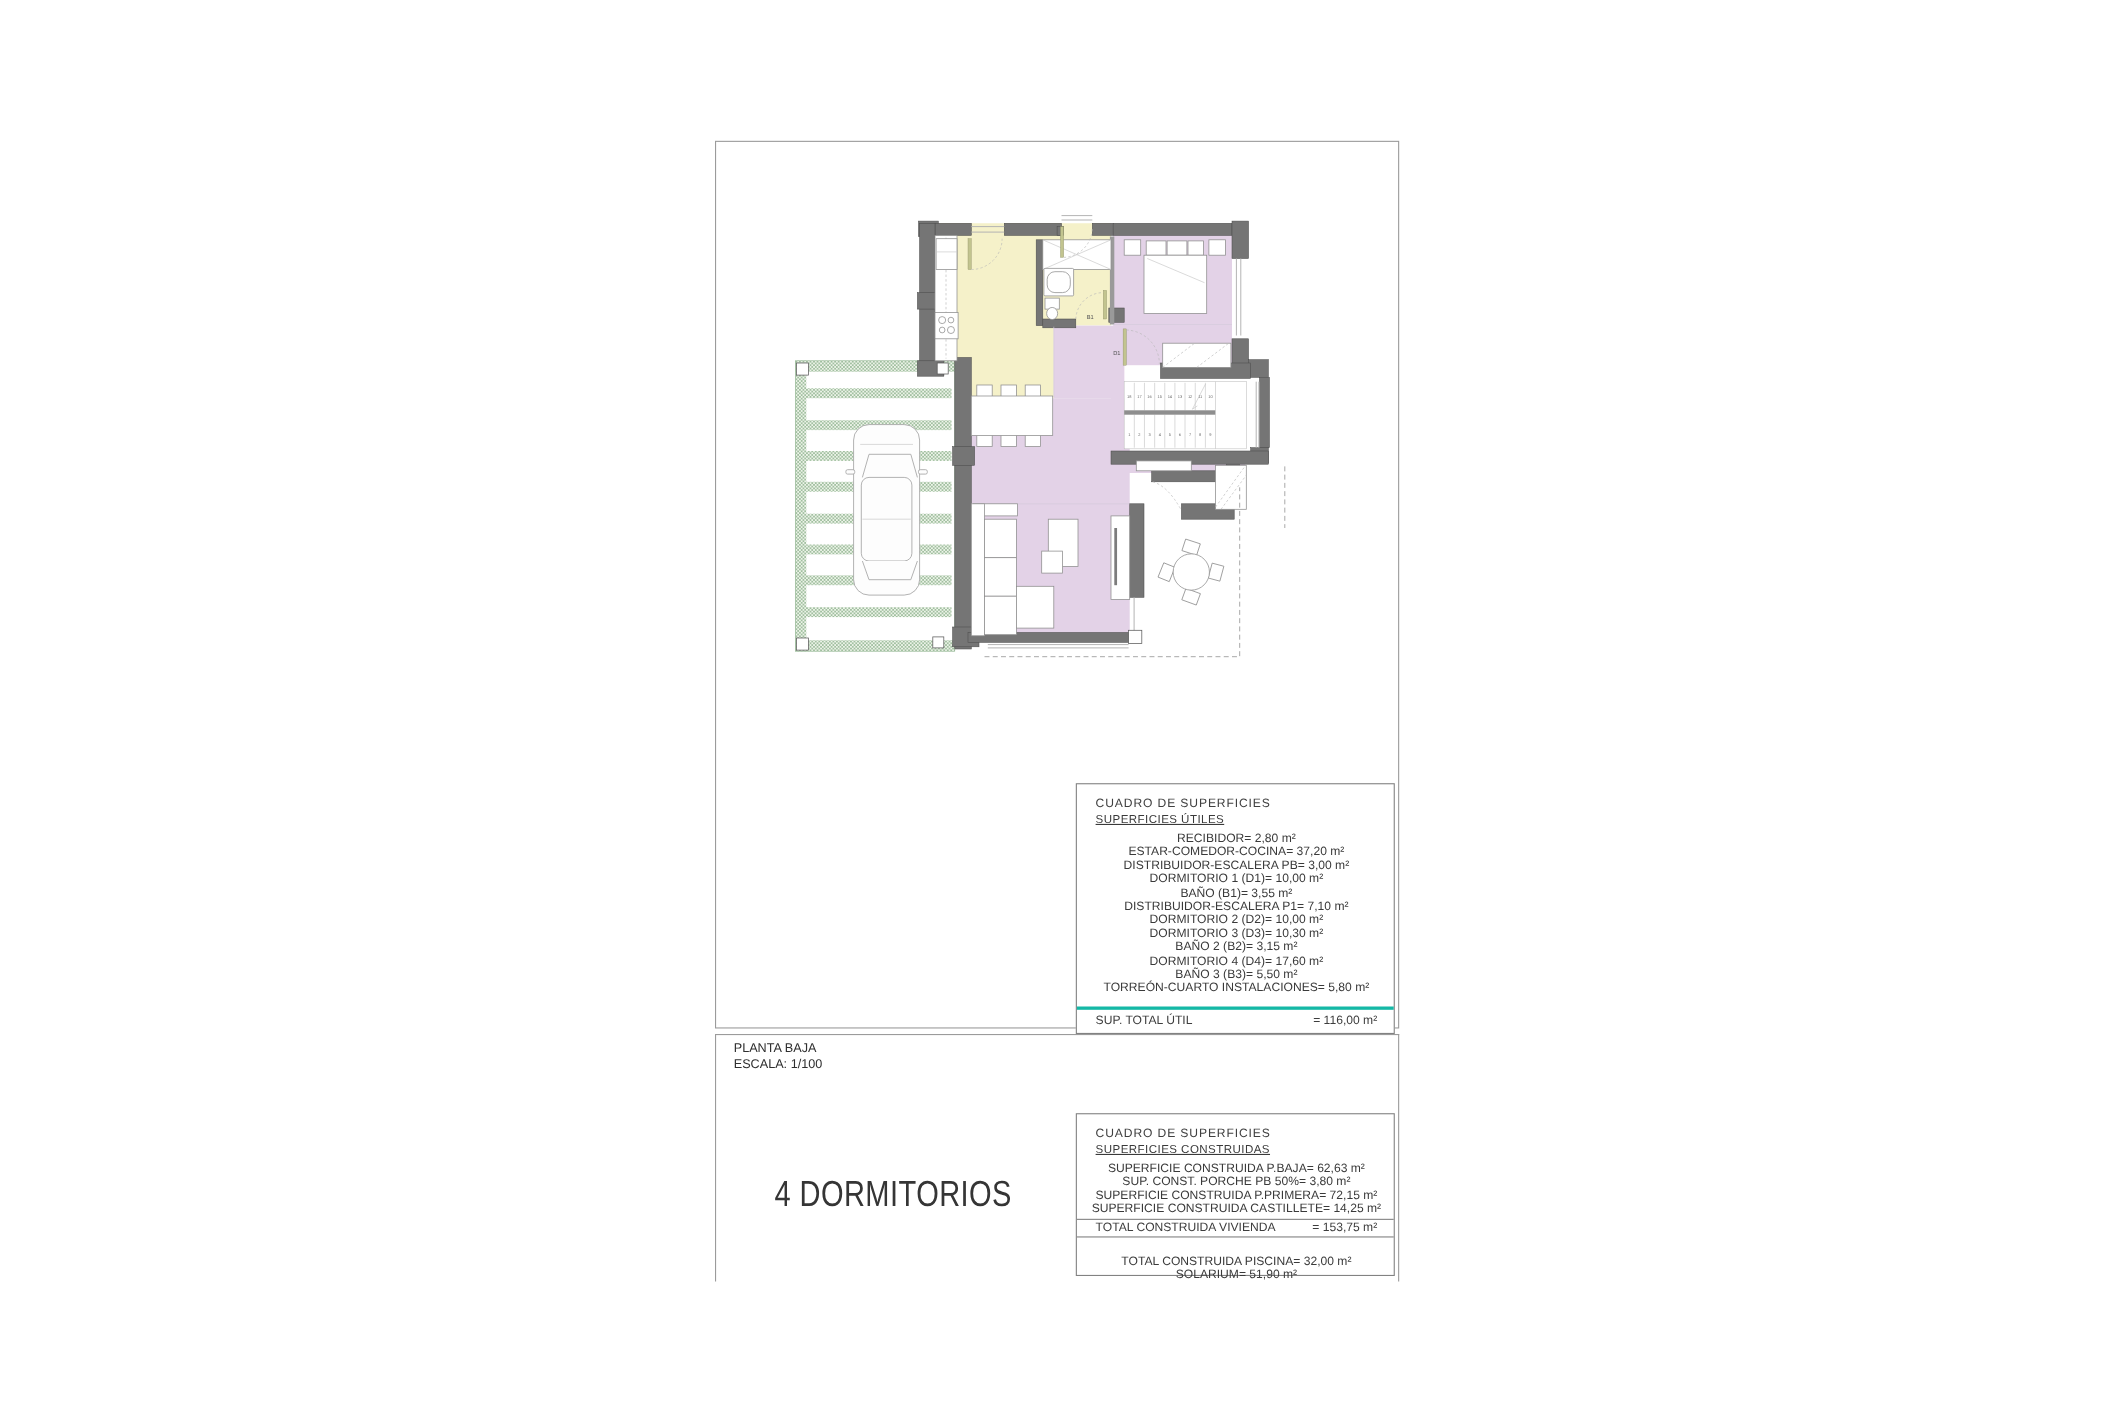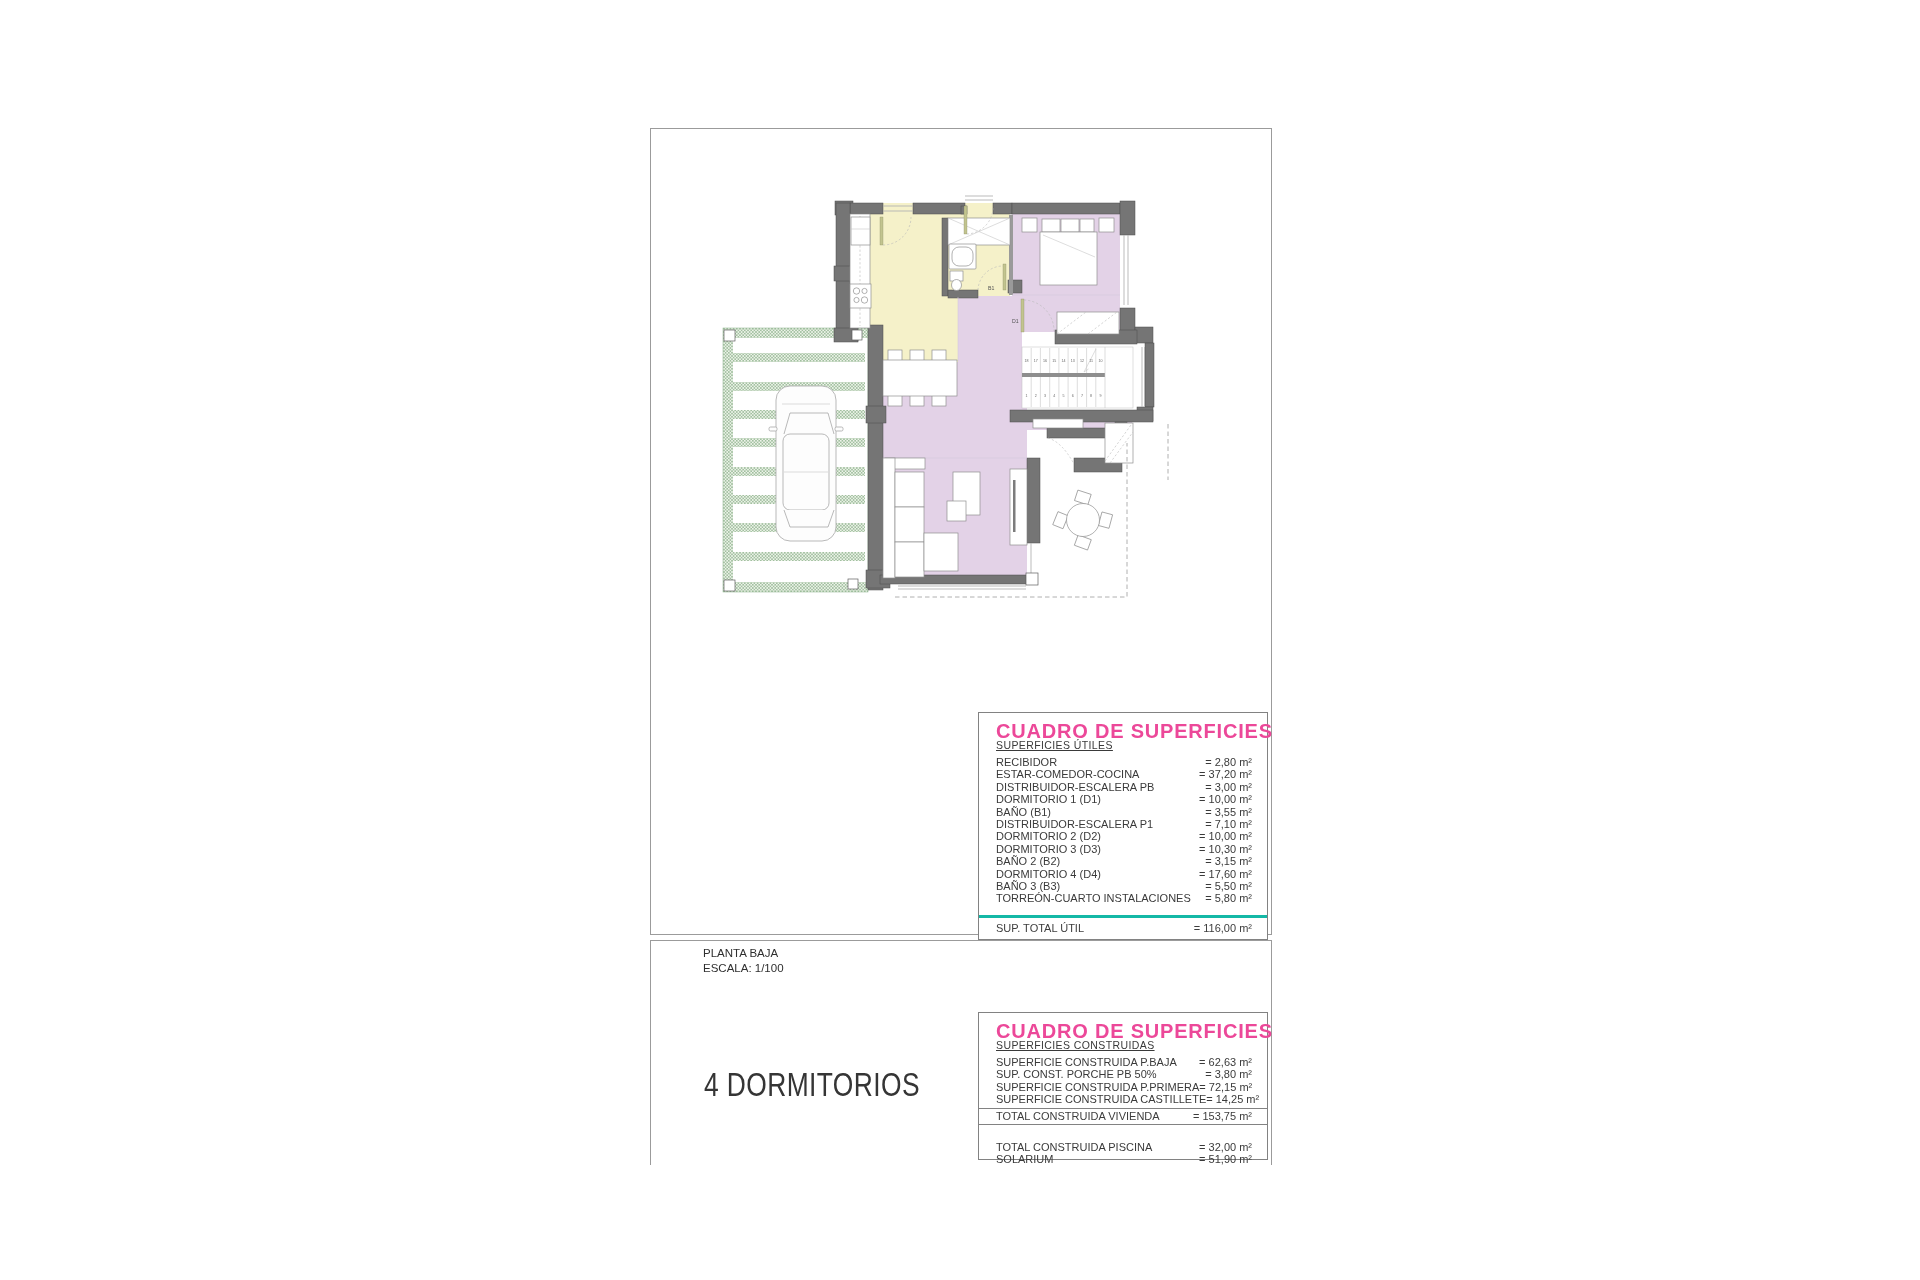--- a/index.html
+++ b/index.html
@@ -7,32 +7,32 @@
     width:1920px;height:1280px;position:relative;background:#ffffff;
     font-family:"Liberation Sans",sans-serif;color:#3d3d3d;overflow:hidden;
   }
   .sheet{position:absolute;box-sizing:border-box;background:#fff;}
   #sheet1{left:650px;top:128px;width:622px;height:807px;border:1px solid #9b9b9b;}
   #sheet2{left:650px;top:940px;width:622px;height:225px;border-top:1px solid #9b9b9b;border-left:1px solid #9b9b9b;border-right:1px solid #9b9b9b;}
   .tbl{position:absolute;background:#fff;border:1px solid #828282;box-sizing:border-box;z-index:3;}
   #tbl-utiles{left:978px;top:712px;width:290px;height:228px;}
   #tbl-cons{left:978px;top:1012px;width:290px;height:148px;}
   .tbl .inner{padding:10px 15px 0 17px;}
-  .tbl h3{margin:0;font-size:20px;line-height:16px;font-weight:bold;letter-spacing:.8px;color:#ec4899;white-space:nowrap;}
+  .tbl h3{margin:0;font-size:11px;line-height:16px;font-weight:normal;letter-spacing:.8px;color:#404040;white-space:nowrap;}
   .tbl .sub{font-size:10.5px;line-height:12px;letter-spacing:.4px;color:#3a3a3a;white-space:nowrap;text-decoration:underline;}
   .rows{margin-top:5px;}
-  .srow{display:flex;justify-content:space-between;font-size:11px;line-height:12.4px;white-space:nowrap;color:#3a3a3a;}
+  .srow{display:flex;justify-content:center;font-size:11px;line-height:12.4px;white-space:nowrap;color:#3a3a3a;}
   .srow .val{text-align:right;}
   .total-footer{position:absolute;left:0;right:0;bottom:0;height:19px;border-top:3px solid #14b8a6;
     display:flex;justify-content:space-between;align-items:center;padding:0 15px 2px 17px;font-size:11px;white-space:nowrap;}
   .total-mid{display:flex;justify-content:space-between;font-size:11px;line-height:13px;
     border-top:1px solid #828282;border-bottom:1px solid #828282;margin:2px -15px 0 -17px;
     padding:1px 15px 1px 17px;white-space:nowrap;align-items:flex-end;}
   .extra{margin-top:16px;}
-  #plan-title{position:absolute;left:703px;top:946px;font-size:11.5px;line-height:14.5px;color:#2f2f2f;z-index:2;}
+  #plan-title{position:absolute;left:667px;top:946px;font-size:11.5px;line-height:14.5px;color:#2f2f2f;z-index:2;}
   #dormitorios{position:absolute;left:704px;top:1066px;font-size:33px;letter-spacing:.5px;color:#353535;
     transform:scaleX(.8);transform-origin:0 0;white-space:nowrap;z-index:2;}
   #plan-svg{position:absolute;left:700px;top:180px;width:480px;height:440px;z-index:2;}
   
   .wall{fill:#757575;stroke:#4d4d4d;stroke-width:.5;}
   .thinwall{fill:#9a9a9a;}
   .post{fill:#ffffff;stroke:#5e5e5e;stroke-width:.7;}
   .furn{fill:#ffffff;stroke:#8f8f8f;stroke-width:.7;}
   .win{stroke:#b3b3b3;stroke-width:.9;fill:none;}
   .thin{stroke:#c6c6c6;stroke-width:.6;fill:none;}

